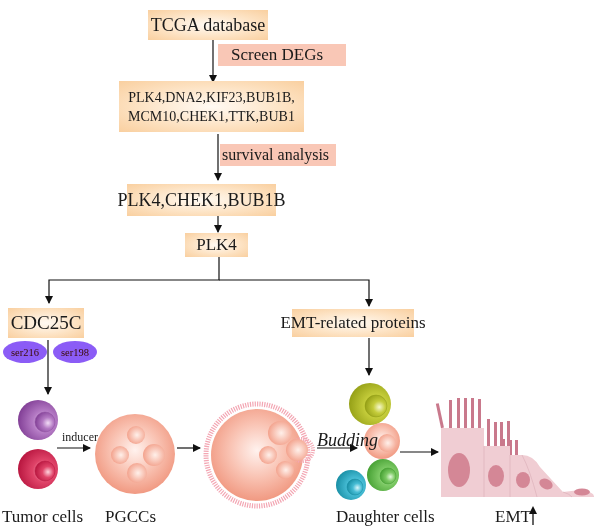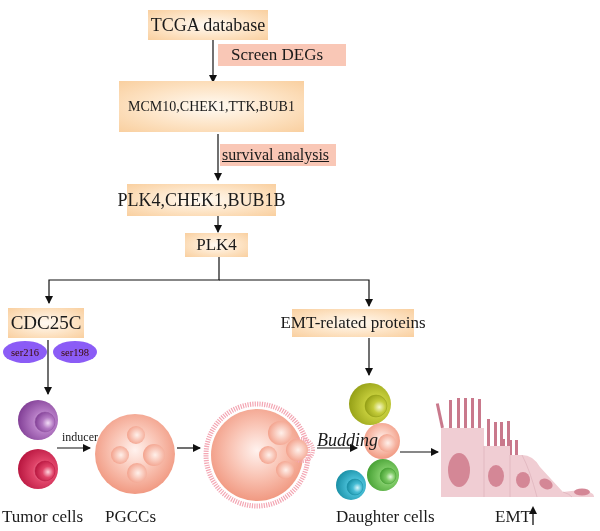--- a/index.html
+++ b/index.html
@@ -149,23 +149,24 @@
   </g>
 </svg>
 
 <div class="box" style="left:148px;top:10px;width:120px;height:30px;font-size:18px;">
   <span>TCGA database</span>
 </div>
 <div class="lbl" style="left:218px;top:44px;width:128px;height:22px;font-size:17px;">
   <span>Screen DEGs</span>
 </div>
 <div class="box" style="left:119px;top:81px;width:185px;height:51px;font-size:14px;flex-direction:column;line-height:19px;">
+  <span>PLK4,DNA2,KIF23,BUB1B,</span>
   <span>MCM10,CHEK1,TTK,BUB1</span>
 </div>
-<div class="lbl" style="left:220px;top:144px;width:116px;height:22px;font-size:16px;padding-left:2px;text-decoration:underline;">
+<div class="lbl" style="left:220px;top:144px;width:116px;height:22px;font-size:16px;padding-left:2px;">
   <span>survival analysis</span>
 </div>
 <div class="box" style="left:127px;top:184px;width:149px;height:32px;font-size:18px;">
   <span>PLK4,CHEK1,BUB1B</span>
 </div>
 <div class="box" style="left:185px;top:233px;width:63px;height:24px;font-size:17px;">
   <span>PLK4</span>
 </div>
 <div class="box" style="left:8px;top:308px;width:76px;height:30px;font-size:19px;">
   <span>CDC25C</span>

